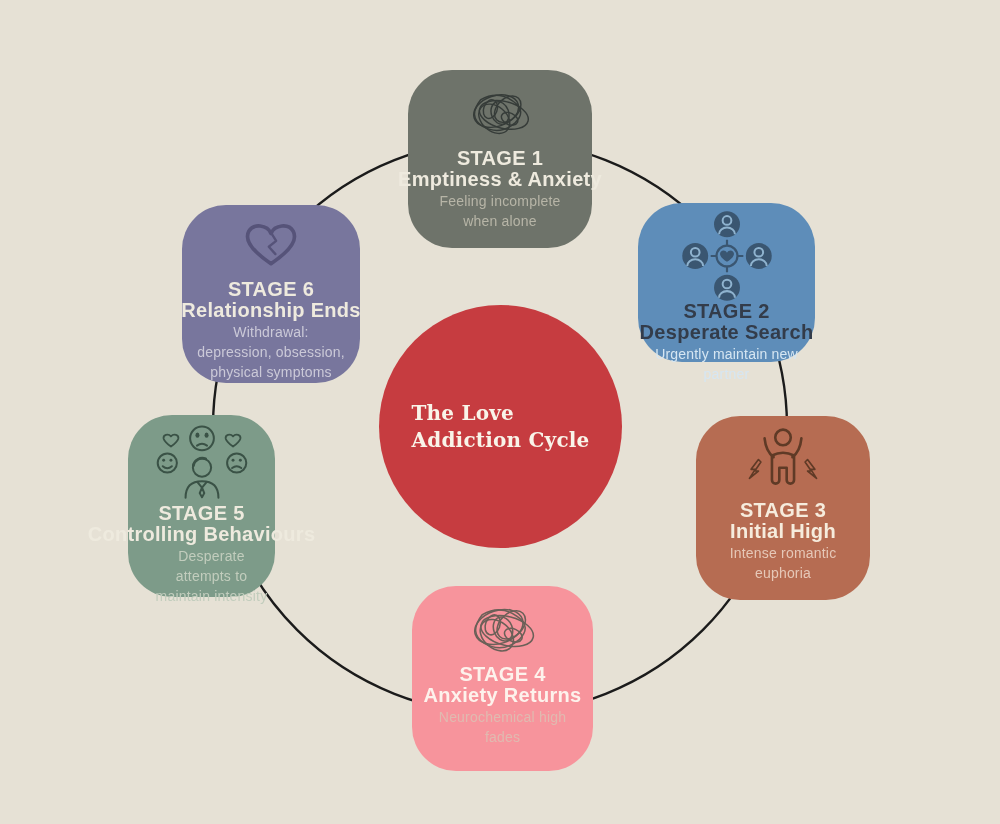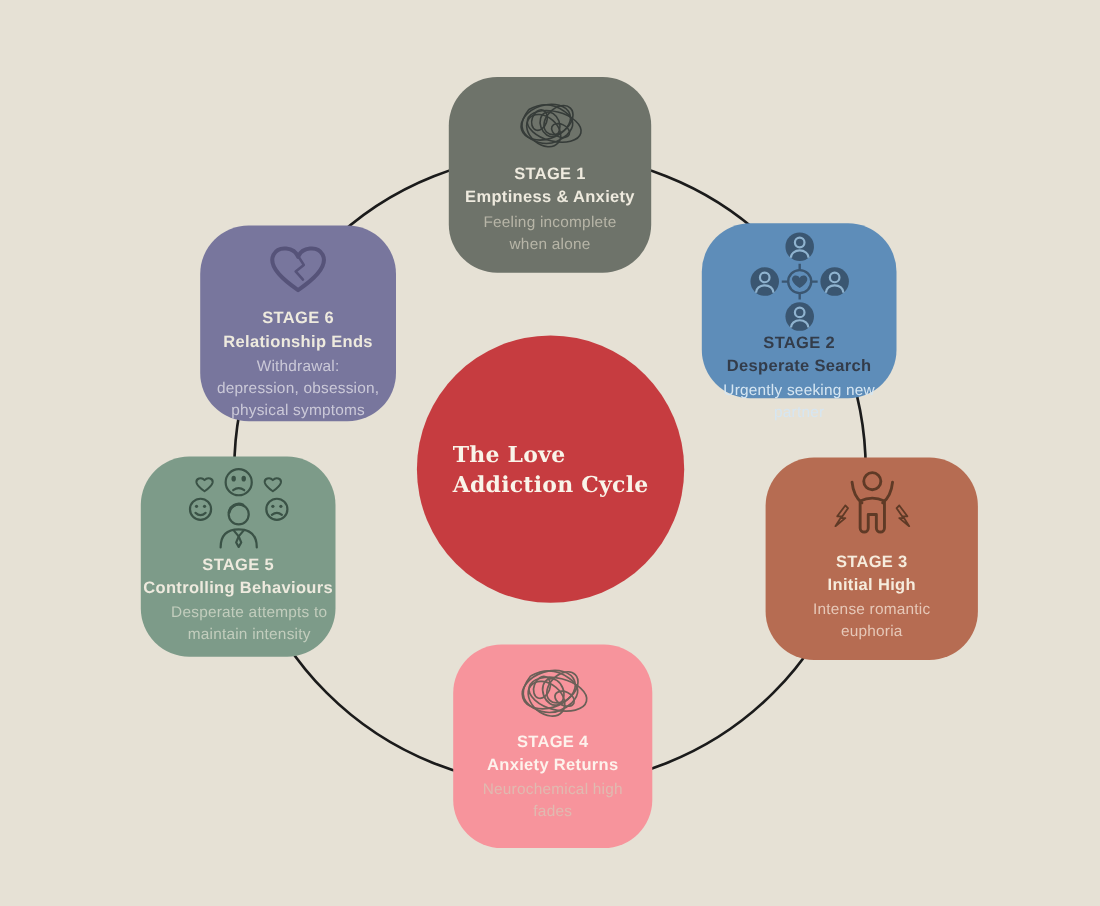--- a/index.html
+++ b/index.html
@@ -18,35 +18,35 @@
     white-space:pre-line;letter-spacing:.2px;
   }
 
   .card{
     position:absolute;z-index:2;border-radius:44px;
     display:flex;flex-direction:column;align-items:center;
     text-align:center;padding:8px 4px 0 4px;box-sizing:border-box;
   }
   .card1{left:408px;top:70px;width:184px;height:178px;}
   .card2{left:638px;top:203px;width:177px;height:159px;}
-  .card3{left:696px;top:416px;width:193px;height:184px;}
+  .card3{left:696px;top:416px;width:174px;height:184px;}
   .card4{left:412px;top:586px;width:181px;height:185px;}
-  .card5{left:128px;top:415px;width:177px;height:182px;}
+  .card5{left:128px;top:415px;width:147px;height:182px;}
   .card6{left:182px;top:205px;width:178px;height:178px;}
 
   .icon-wrap{display:flex;align-items:center;justify-content:center;flex:0 0 auto;}
   .iw1{height:70px;}
   .iw2{height:90px;}
   .iw3{height:76px;}
   .iw4{height:70px;}
   .iw5{height:80px;}
   .iw6{height:66px;}
 
   .stage-label,.stage-title{
-    font-weight:700;font-size:15px;line-height:21px;letter-spacing:.3px;white-space:nowrap;
+    font-weight:700;font-size:20px;line-height:21px;letter-spacing:.3px;white-space:nowrap;
   }
   .stage-subtitle{
     font-size:14px;line-height:20px;white-space:pre-line;letter-spacing:.2px;margin-top:1px;
   }
   svg{display:block;}
 </style>
 </head>
 <body>
 
 <div class="canvas">
@@ -103,21 +103,21 @@
           <path d="M45.5 105 a9.5 8 0 0 1 19 0" fill="none" stroke="#8fb3cf" stroke-width="2.4"></path>
 
           <circle cx="55" cy="55" r="12.5" fill="none" stroke="currentColor" stroke-width="2.6"></circle>
           <path d="M55 51 c2.5 -5 10 -2.5 8 3 c-1.2 3.2 -4.5 5.5 -8 8 c-3.5 -2.5 -6.8 -4.8 -8 -8 c-2 -5.5 5.5 -8 8 -3 z" fill="currentColor"></path>
           <path d="M55 35.5 V43 M55 67 V74.5 M35.5 55 H43 M67 55 H74.5" stroke="currentColor" stroke-width="2.6"></path>
         </g>
       </svg>
     </div>
     <div class="stage-label" style="color: rgb(51, 60, 74);">STAGE 2</div>
     <div class="stage-title" style="color: rgb(51, 60, 74);">Desperate Search</div>
-    <div class="stage-subtitle" style="color: rgb(214, 230, 242);">Urgently seeking new
+    <div class="stage-subtitle" style="color: rgb(214, 230, 242);">Urgently maintain new
 partner</div>
   </div>
 
   <div class="card card3" style="background-color: rgb(182, 108, 82);">
     <div class="icon-wrap iw3" style="color: rgb(95, 58, 38);">
       <svg width="88" height="72" viewBox="0 0 104 88">
         <g fill="none" stroke="currentColor" stroke-width="3.2" stroke-linecap="round" stroke-linejoin="round">
           <circle cx="52" cy="14" r="9.5"></circle>
           <path d="M38.5 66 L38.5 36 Q52 29.5 65.5 36 L65.5 66 A4.5 4.5 0 0 1 56.5 66 L56.5 51 L47.5 51 L47.5 66 A4.5 4.5 0 0 1 38.5 66 Z"></path>
           <path d="M40.5 38 C34 33 30.5 25 29.5 15"></path>

